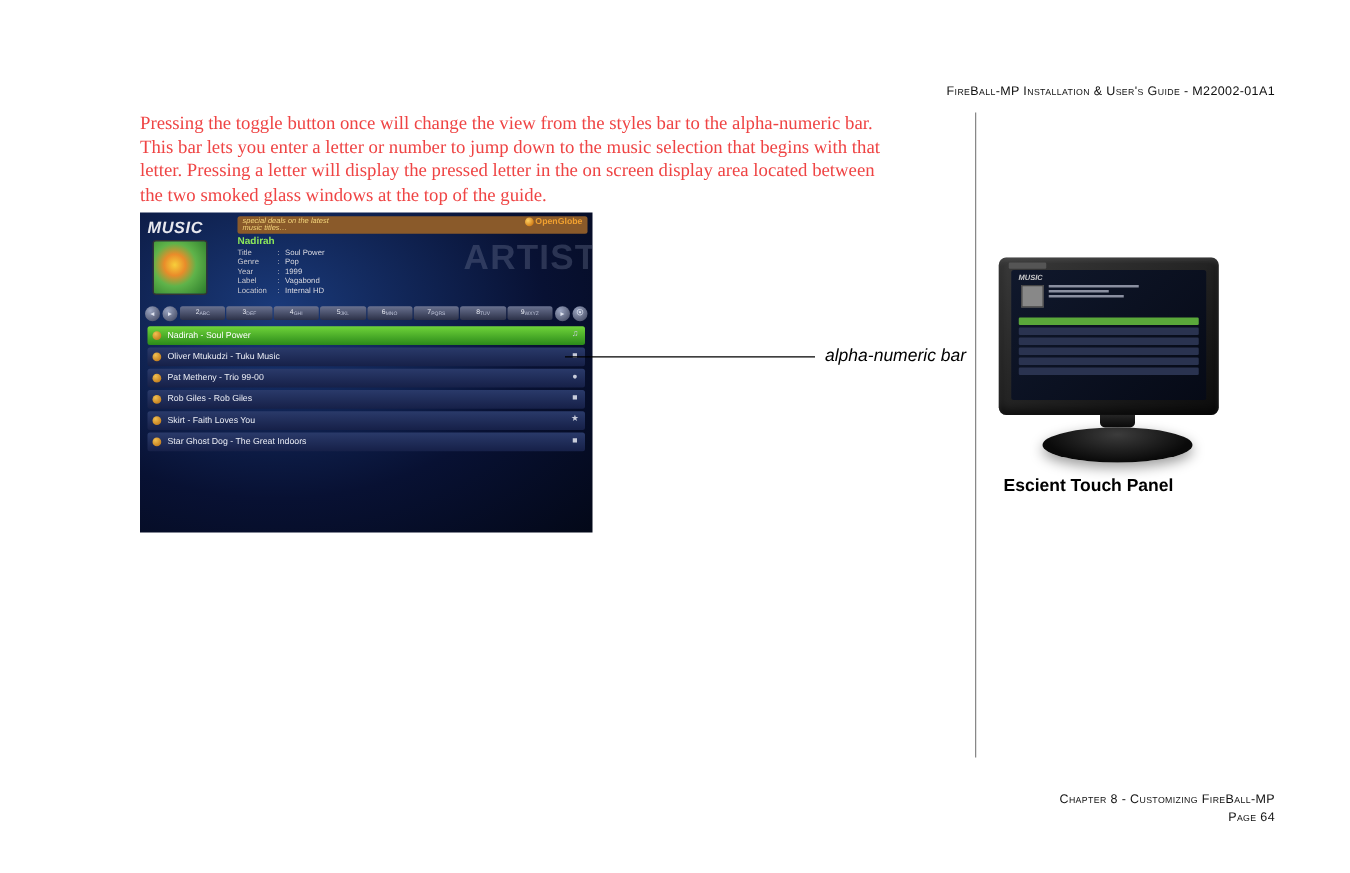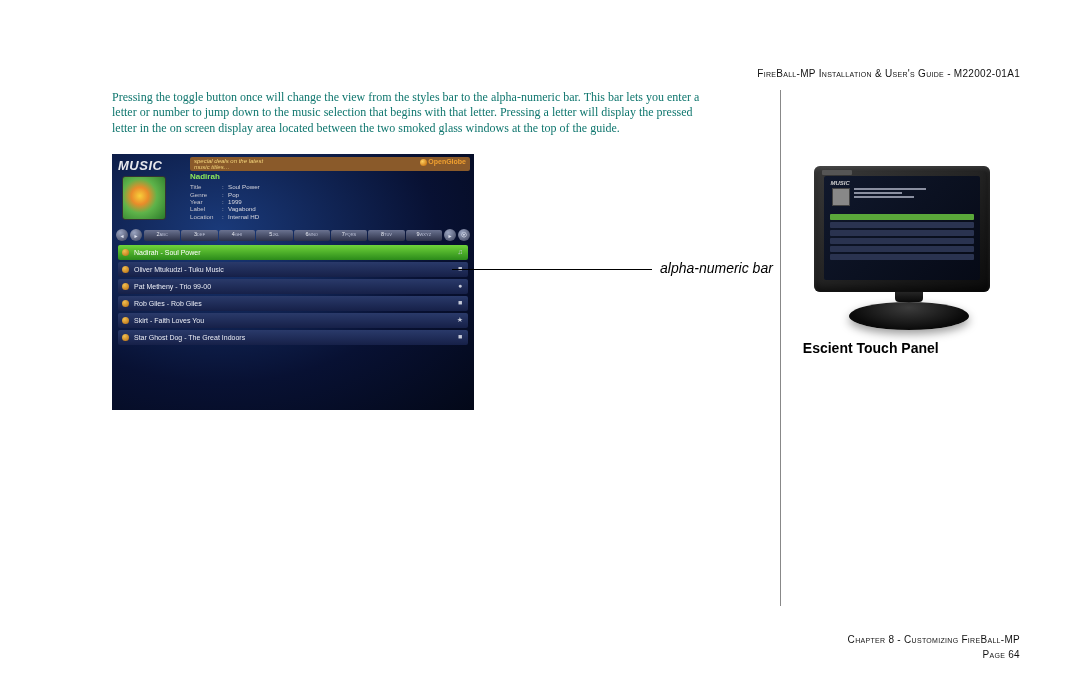--- a/index.html
+++ b/index.html
@@ -36,24 +36,24 @@
     width: 1px;
     background: #888;
     height: 516px;
     margin: 0 10px 0 30px;
   }
   .right-col {
     width: 230px;
     padding-left: 8px;
   }
   .body-text {
-    font-size: 12px;
+    font-size: 15px;
     line-height: 1.28;
-    color: #0f766e;
-    margin-bottom: 18px;
+    color: #ef4444;
+    margin-bottom: 3px;
   }
   .screenshot-row {
     display: flex;
     align-items: flex-start;
   }
   
   .music-ui {
     width: 362px;
     height: 256px;
     background: radial-gradient(ellipse at 30% 30%, #1a3a7a 0%, #081133 60%, #030818 100%);
@@ -222,24 +222,24 @@
     height:1px;
   }
   .callout-label {
     font-family: Arial, Helvetica, sans-serif;
     font-size:14px;
     color:#000;
     white-space:nowrap;
   }
   
   .touch-panel-wrap {
-    margin-top: 76px;
+    margin-top: 116px;
     display:flex;
     flex-direction:column;
-    align-items:center;
+    align-items:flex-start;
   }
   .monitor {
     width: 190px;
     height: 164px;
     position:relative;
   }
   .bezel {
     width: 176px;
     height: 126px;
     background: linear-gradient(145deg,#3a3a3a,#0c0c0c);
@@ -351,20 +351,21 @@
             <div class="album-art"></div>
           </div>
           <div class="music-center">
             <div class="promo-bar">
               <span>special deals on the latest</span>
               <span>music titles…</span>
               <span class="open-globe">
                 <span class="open-globe-dot"></span><span>OpenGlobe</span>
               </span>
             </div>
+            <div class="artist-bg">ARTIST</div>
             <div class="artist-name">Nadirah</div>
             <div class="meta-rows" id="meta-rows">
                 <div class="meta-row">
                   <span class="meta-label">Title</span>
                   <span class="meta-sep">:</span>
                   <span>Soul Power</span>
                 </div>
                 <div class="meta-row">
                   <span class="meta-label">Genre</span>
                   <span class="meta-sep">:</span>

